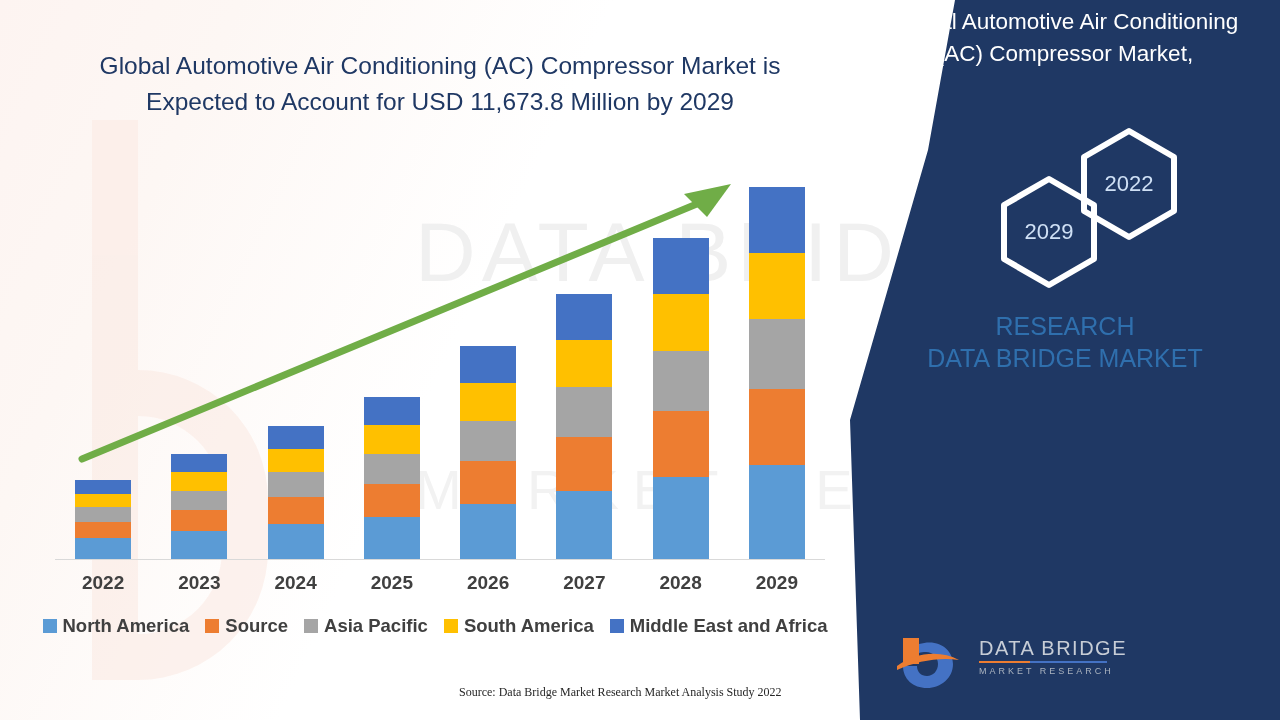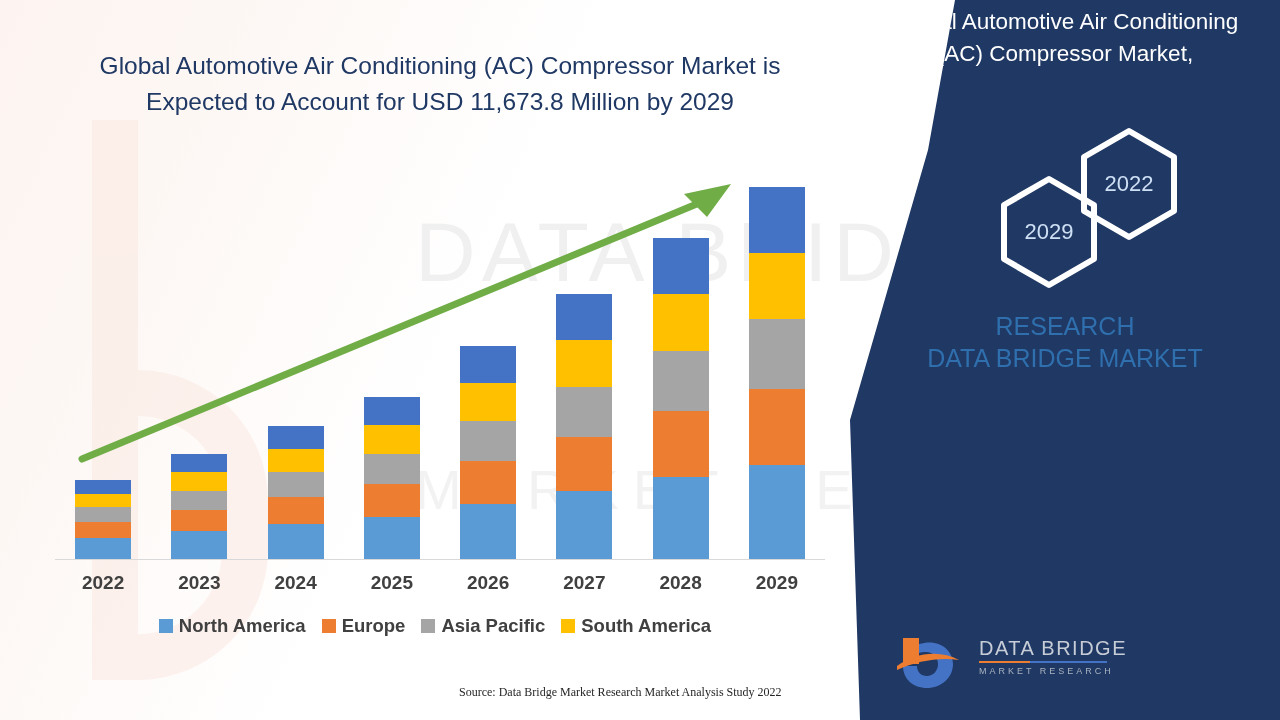--- a/index.html
+++ b/index.html
@@ -386,29 +386,33 @@
         <div class="x-label">2029</div>
       </div>
 
     <div class="legend">
         <div class="legend-item">
           <span class="legend-swatch" style="background: rgb(91, 155, 213);"></span>
           <span class="legend-label">North America</span>
         </div>
         <div class="legend-item">
           <span class="legend-swatch" style="background: rgb(237, 125, 49);"></span>
-          <span class="legend-label">Europe</span>
+          <span class="legend-label">Source</span>
         </div>
         <div class="legend-item">
           <span class="legend-swatch" style="background: rgb(165, 165, 165);"></span>
           <span class="legend-label">Asia Pacific</span>
         </div>
         <div class="legend-item">
           <span class="legend-swatch" style="background: rgb(255, 192, 0);"></span>
           <span class="legend-label">South America</span>
+        </div>
+        <div class="legend-item">
+          <span class="legend-swatch" style="background: rgb(68, 114, 196);"></span>
+          <span class="legend-label">Middle East and Africa</span>
         </div>
       </div>
 
     <div class="footer-right">Source: Data Bridge Market Research Market Analysis Study 2022</div>
   </div>
 
   <div class="right-panel">
     <div class="rp-title">
       <div>Global Automotive Air Conditioning</div>
       <div>(AC) Compressor Market,</div>

